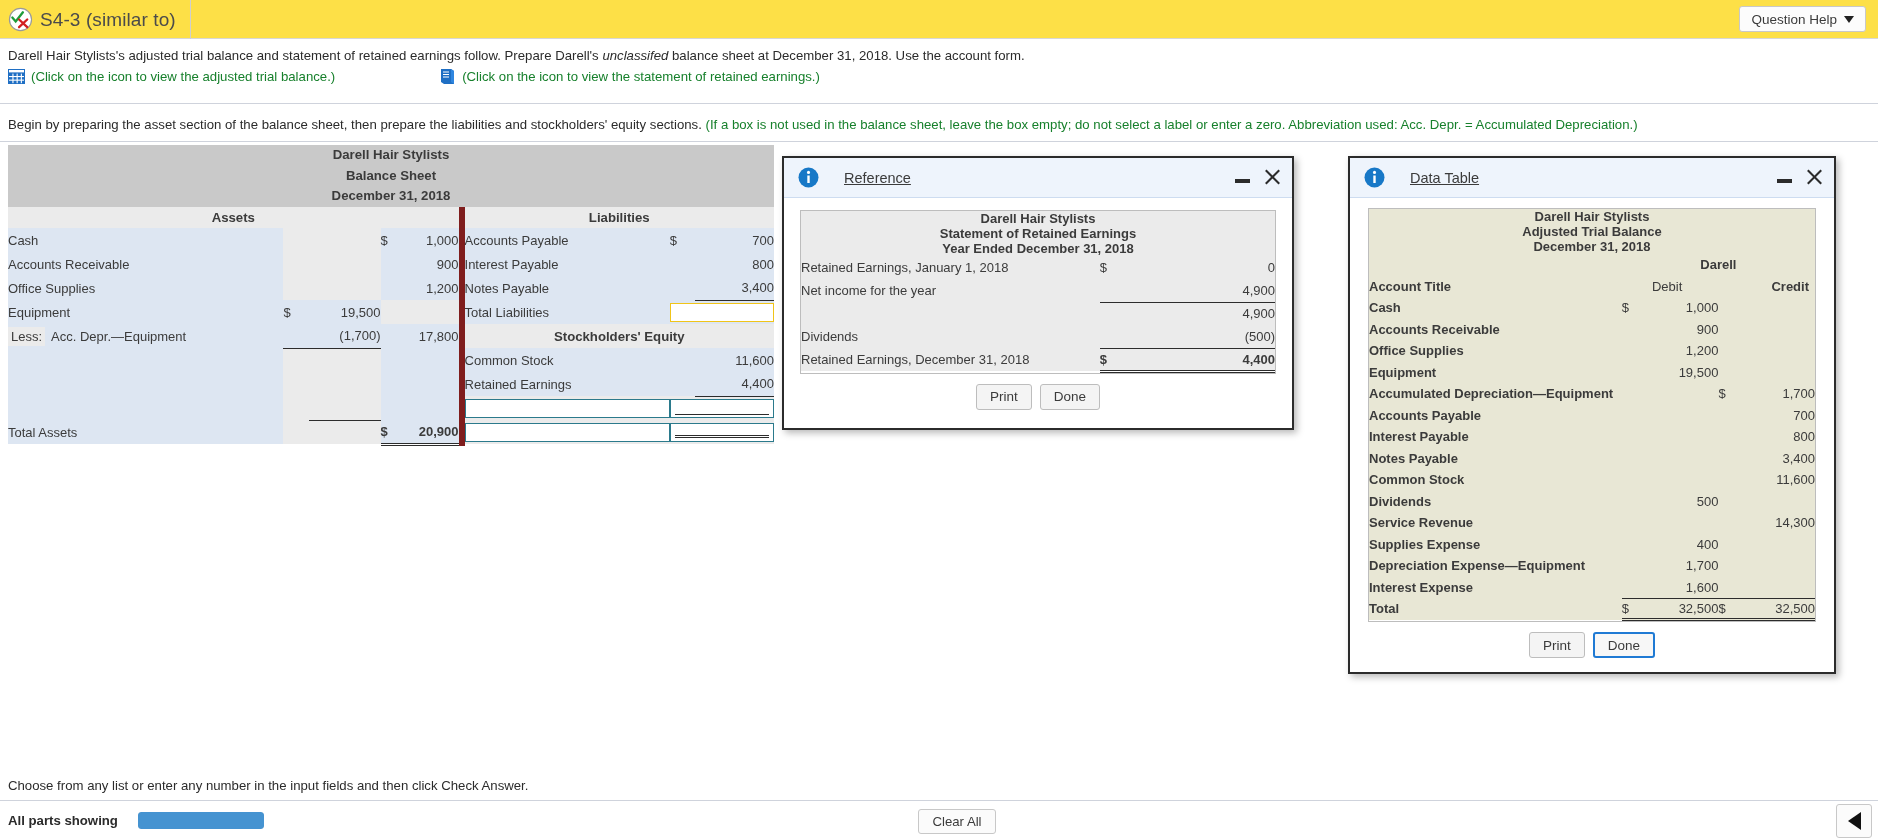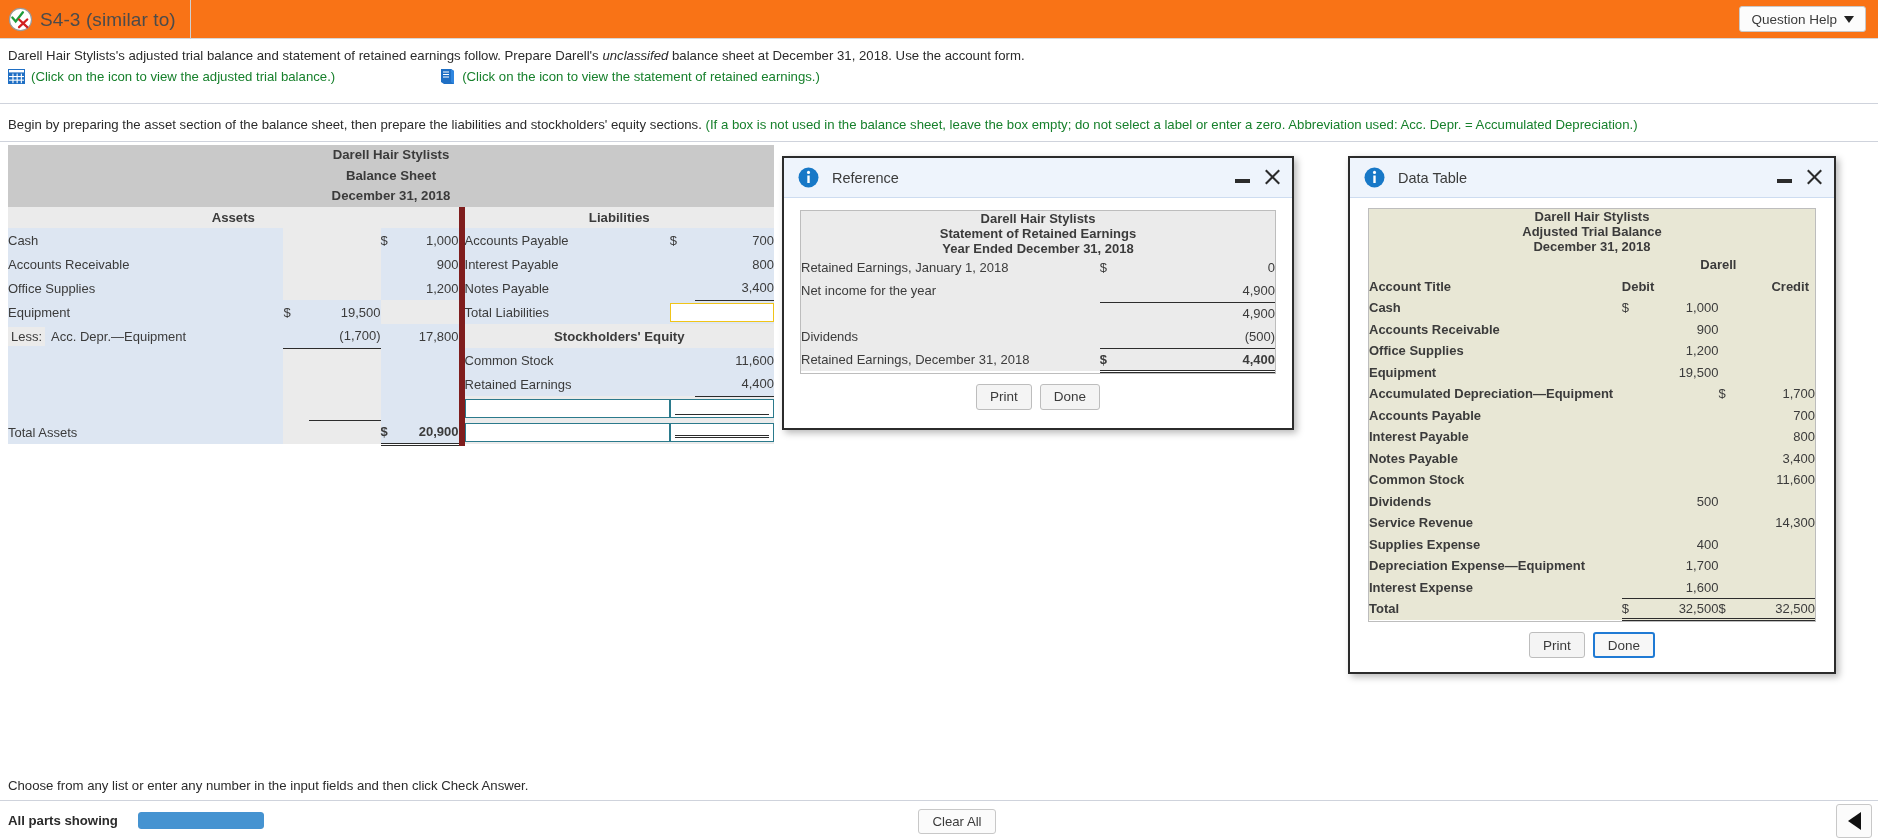--- a/index.html
+++ b/index.html
@@ -9,21 +9,21 @@
     background: #ffffff;
     font-family: "Liberation Sans", sans-serif;
     color: #3b3b3b;
     overflow: hidden;
   }
   #root { position: relative; width: 1878px; height: 838px; }
 
   
   .topbar {
     position: absolute; left: 0; top: 0; width: 1878px; height: 39px;
-    background: #f97316; border-bottom: 1px solid #d7d7d7;
+    background: #fde047; border-bottom: 1px solid #d7d7d7;
   }
   .qtab {
     position: absolute; left: 0; top: 0; height: 39px;
     display: flex; align-items: center; gap: 7px;
     padding: 0 14px 0 8px;
     border-right: 1px solid #cfcfcf;
   }
   .qtab-icon { width: 25px; height: 25px; flex: 0 0 25px; }
   .qtab-title { font-size: 19px; color: #4b4b4b; letter-spacing: .1px; }
   .qhelp {
@@ -109,21 +109,21 @@
   .dialog {
     position: absolute; background: #ffffff;
     border: 2px solid #2b2b2b;
     box-shadow: 3px 3px 7px rgba(0,0,0,.28);
   }
   .dlg-head {
     height: 40px; background: #eef4fc; border-bottom: 1px solid #cddcf0;
     display: flex; align-items: center; padding: 0 10px 0 14px;
   }
   .info-icon { width: 21px; height: 21px; flex: 0 0 21px; }
-  .dlg-title { margin-left: 13px; font-size: 14.5px; color: #3b3b3b; }
+  .dlg-title { margin-left: 25px; font-size: 14.5px; color: #3b3b3b; text-decoration: underline; }
   .dlg-ctrls { margin-left: auto; display: flex; align-items: center; gap: 13px; }
   .btn-min { width: 15px; height: 4px; background: #2b2b2b; cursor: pointer; margin-top: 6px; }
   .btn-close { width: 19px; height: 19px; position: relative; cursor: pointer; }
   .btn-close:before, .btn-close:after {
     content: ""; position: absolute; left: 0; top: 8px; width: 19px; height: 2px; background: #2b2b2b;
   }
   .btn-close:before { transform: rotate(45deg); }
   .btn-close:after { transform: rotate(-45deg); }
   .dlg-body { padding: 12px 16px 10px 16px; }
   .panel { border: 1px solid #bdbdbd; }
@@ -479,21 +479,21 @@
             <div>Adjusted Trial Balance</div>
             <div>December 31, 2018</div>
           </td>
               </tr>
           <tr>
             <td class="tb-sub"></td>
             <td class="tb-sub" colspan="4" style="text-align:center;">Darell</td>
           </tr>
           <tr>
             <td class="tb-lbl tb-sub">Account Title</td>
-            <td class="tb-sub" colspan="2" style="text-align:left;padding-right:6px;font-weight:bold;">Debit</td>
+            <td class="tb-sub" colspan="2" style="text-align:center;padding-right:6px;font-weight:normal;">Debit</td>
             <td class="tb-sub" colspan="2" style="text-align:right;padding-right:6px;font-weight:bold;">Credit</td>
           </tr>
 
           <tr>
             <td class="tb-lbl">Cash</td>
             <td class="tb-dollar">$</td>
             <td class="tb-val">1,000</td>
             <td class="tb-dollar"></td>
             <td class="tb-val"></td>
           </tr>

